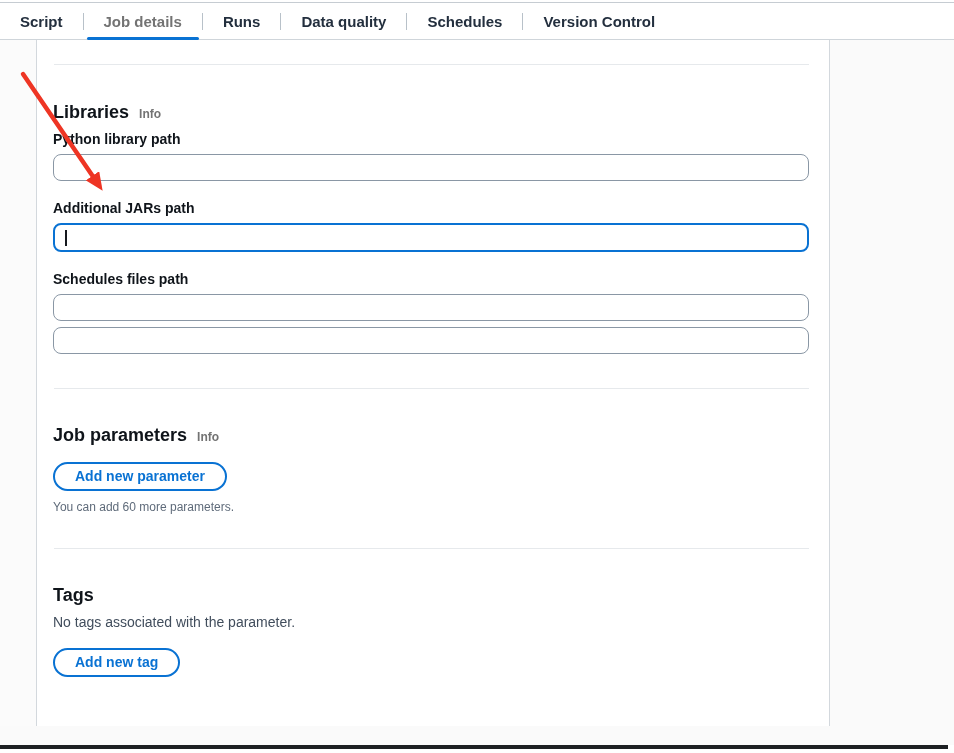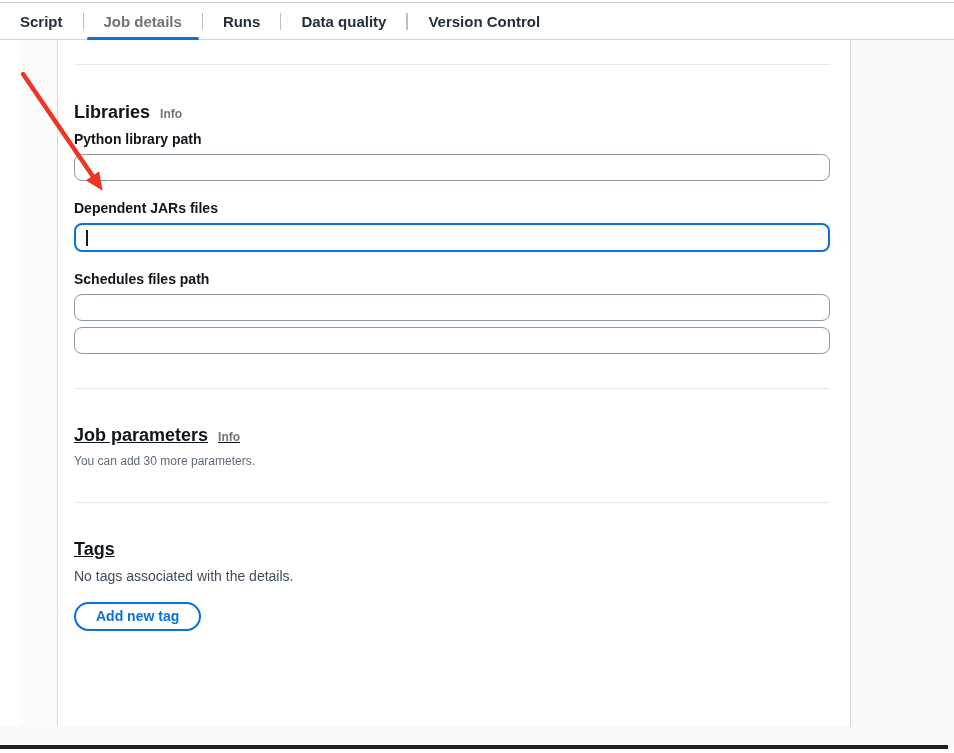--- a/index.html
+++ b/index.html
@@ -46,21 +46,20 @@
     width:1px; height:17px;
     background:#b8c1c9;
     align-self:center;
   }
 
   
   .content {
     display:flex;
     height:686px;
     background:#fff;
-    margin-left:21px;
   }
   .gutter-left {
     width:37px;
     background:#fbfbfb;
     border-right:1px solid #d3d8dd;
   }
   .panel {
     width:793px;
     background:#fff;
     border-right:1px solid #d3d8dd;
@@ -84,21 +83,21 @@
     align-items:baseline;
     gap:10px;
   }
   .section-head h2 {
     font-size:18px;
     font-weight:700;
     color:#0f141a;
     line-height:20px;
   }
   .mt-libraries { margin-top:37px; }
-  .mt-section  { margin-top:36px;text-decoration:underline; }
+  .mt-section  { margin-top:36px; }
   .info-link {
     font-size:12px;
     font-weight:700;
     color:#737373;
     text-decoration:none;
     cursor:pointer;
   }
 
   .field-label {
     display:block;
@@ -175,65 +174,67 @@
 
 <nav class="tabbar">
   <div class="tab">Script</div>
   <div class="tabsep"></div>
   <div class="tab active">Job details</div>
   <div class="tabsep"></div>
   <div class="tab">Runs</div>
   <div class="tabsep"></div>
   <div class="tab">Data quality</div>
   <div class="tabsep"></div>
+  <div class="tab">Schedules</div>
   <div class="tabsep"></div>
   <div class="tab">Version Control</div>
 </nav>
 
 <div class="content">
   <div class="gutter-left"></div>
 
   <div class="panel">
     <hr class="rule rule-top">
 
     
     <div class="section-head mt-libraries">
       <h2>Libraries</h2>
       <a class="info-link">Info</a>
     </div>
 
     <label class="field-label">Python library path</label>
     <div class="input-box" role="textbox"></div>
 
-    <label class="field-label gap">Dependent JARs files</label>
+    <label class="field-label gap">Additional JARs path</label>
     <div class="input-box focused" role="textbox">
       <span class="caret"></span>
     </div>
 
     <label class="field-label gap">Schedules files path</label>
     <div class="input-box" role="textbox"></div>
 
     <div class="input-box" role="textbox"></div>
 
     <hr class="rule rule-mid">
 
     
     <div class="section-head mt-section">
       <h2>Job parameters</h2>
       <a class="info-link">Info</a>
     </div>
-    <div class="hint-text">You can add 30 more parameters.</div>
+    <button class="pill-btn">Add new parameter</button>
+    <div class="hint-text">You can add 60 more parameters.</div>
 
     <hr class="rule rule-mid">
 
     
     <div class="section-head mt-section">
       <h2>Tags</h2>
     </div>
-    <div class="empty-text">No tags associated with the details.</div>
+    <div class="empty-text">No tags associated with the parameter.</div>
     <button class="pill-btn">Add new tag</button>
   </div>
 
   <div class="gutter-right"></div>
 </div>
 
 <div class="bottom-strip"></div>
 <div class="window-edge"></div>
 
 <svg class="annotation-arrow" width="110" height="134" viewBox="0 0 110 134">

